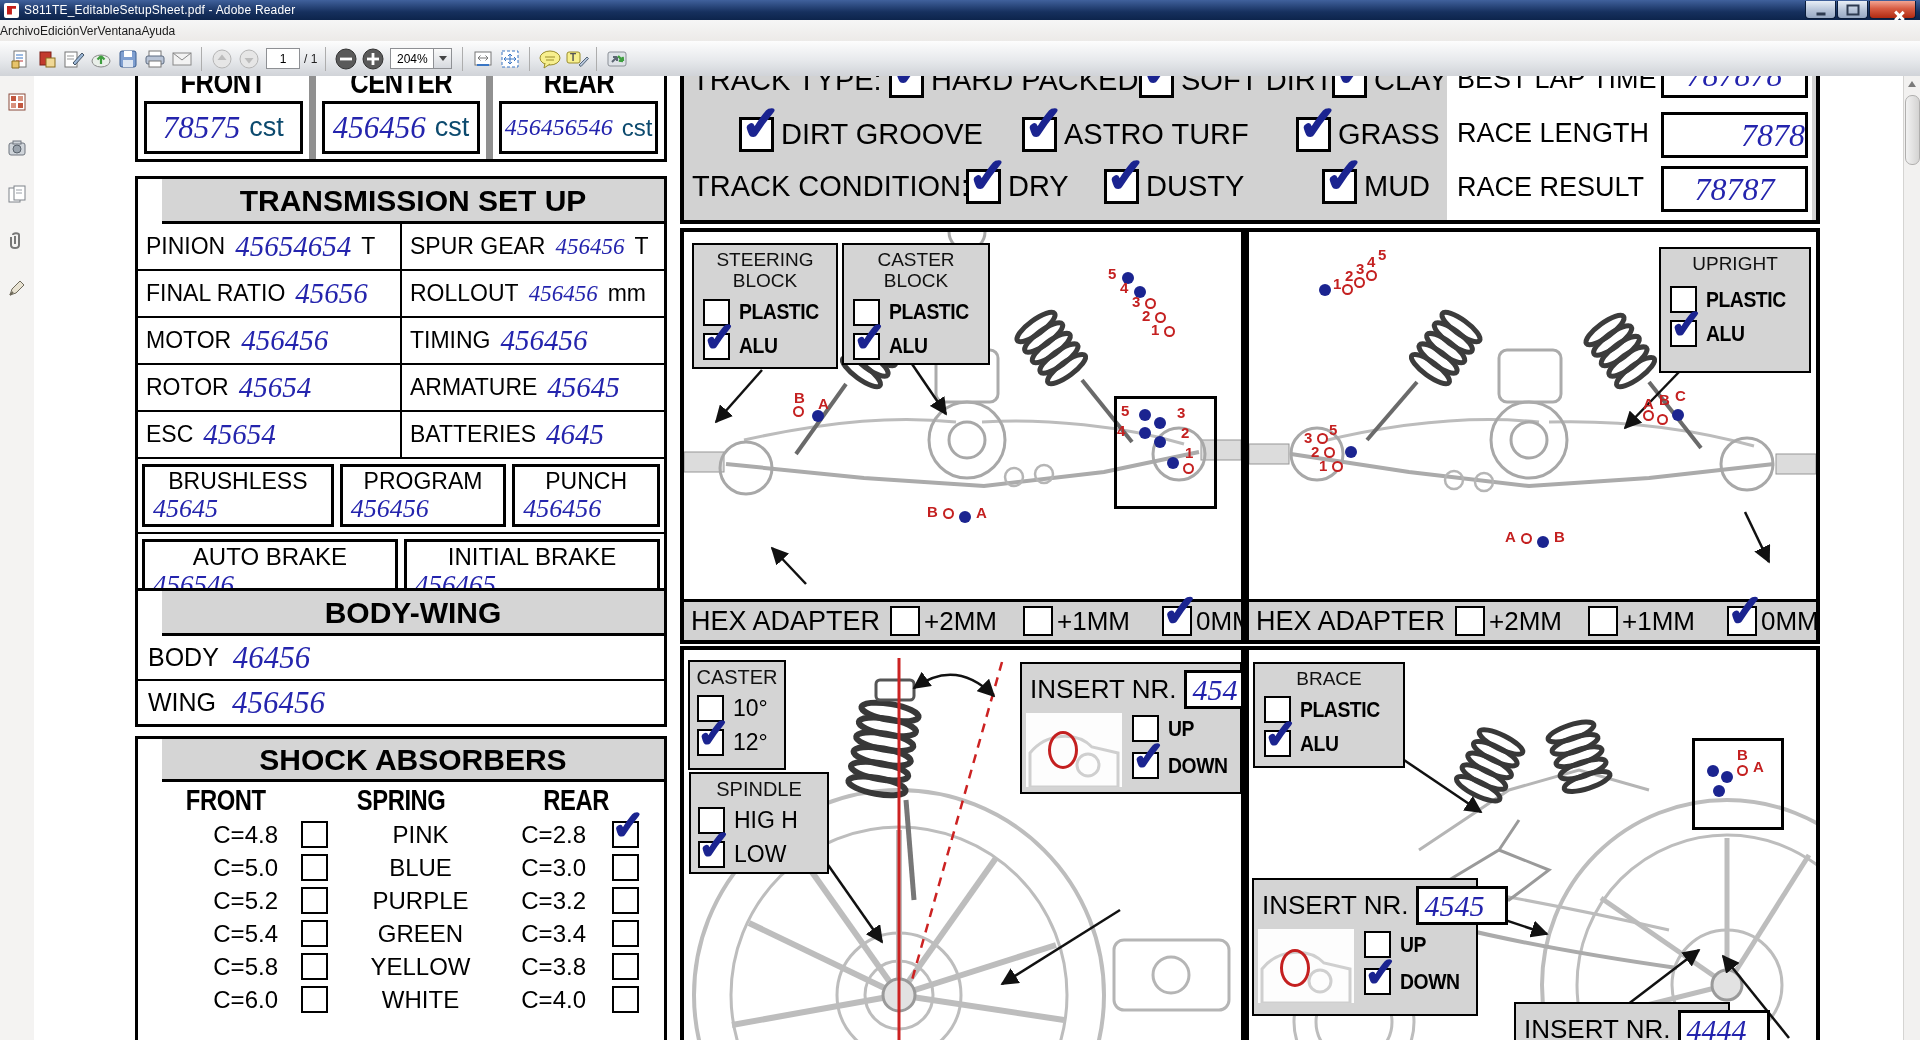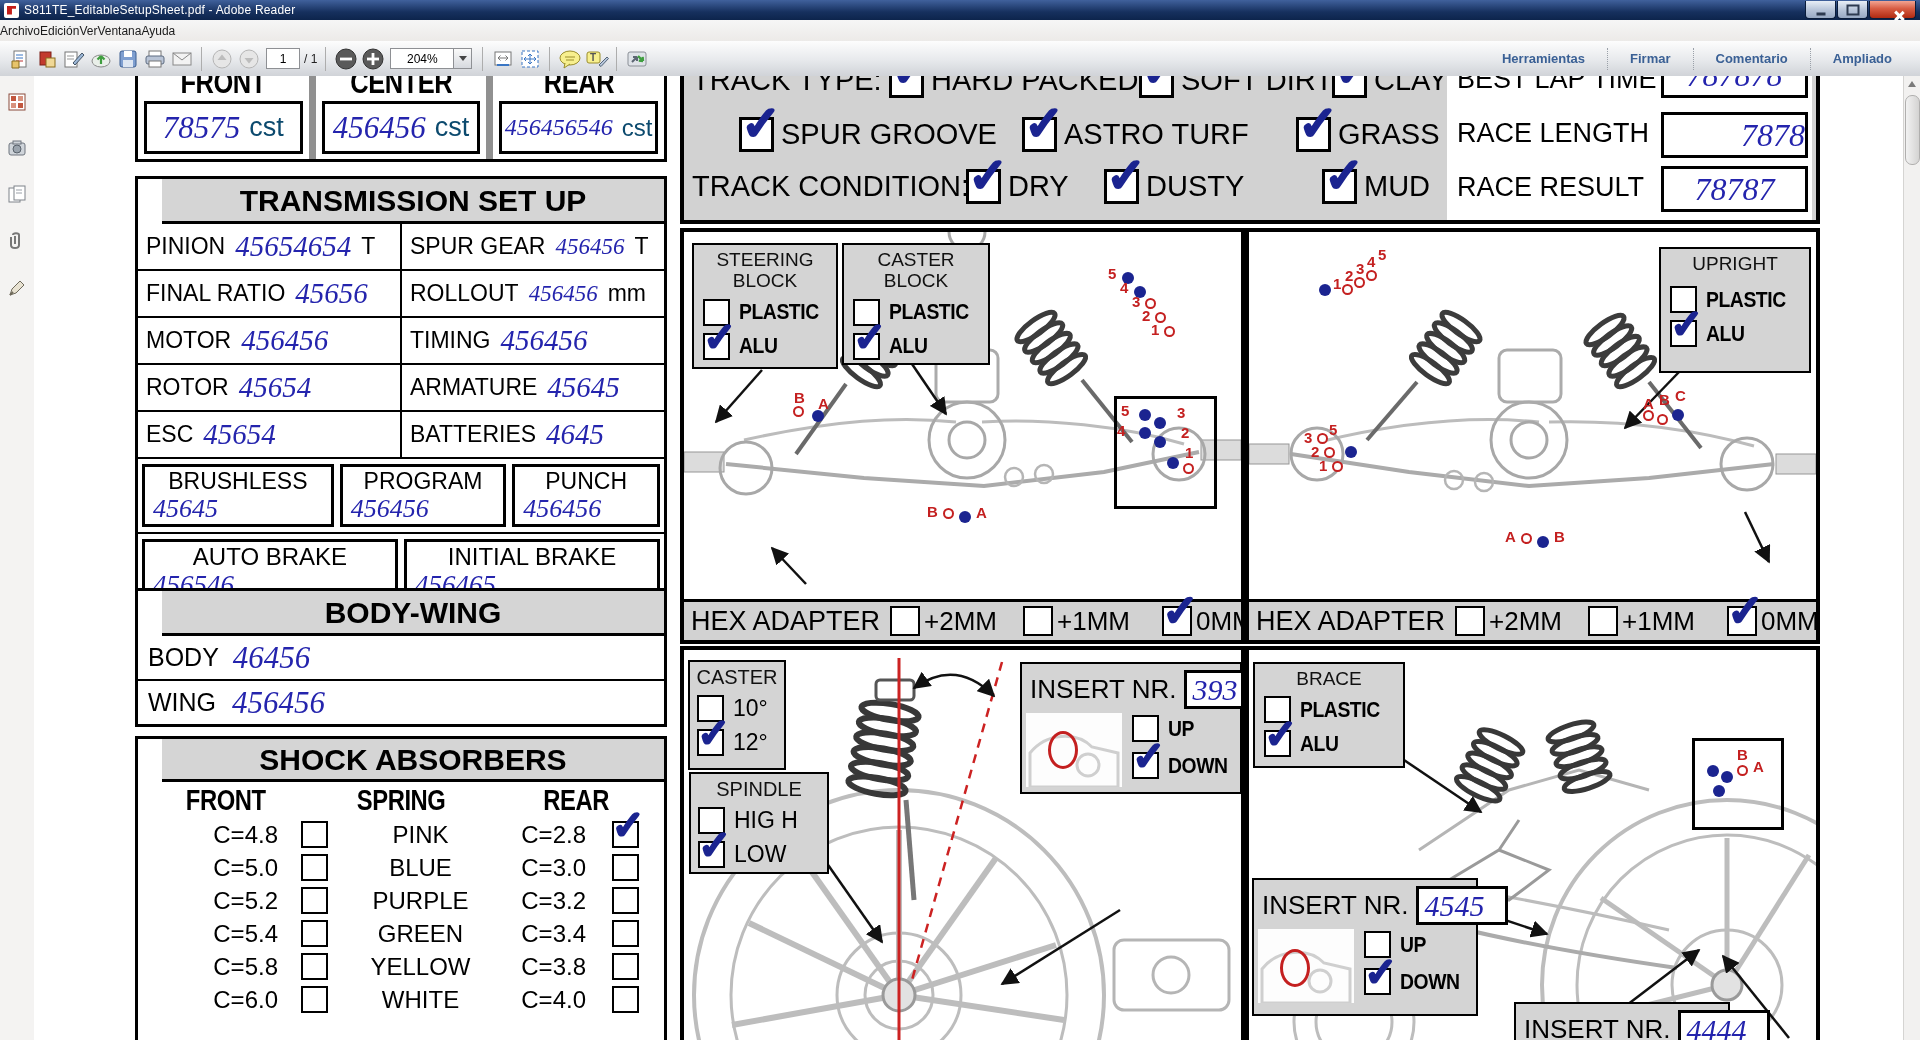--- a/index.html
+++ b/index.html
@@ -31,21 +31,21 @@
 
   #toolbar{position:absolute;left:0;top:41px;right:0;height:35px;
     background:linear-gradient(#fdfdfd,#e7e9ec 55%,#d0d3d8);border-bottom:1px solid #8f9399;
     display:flex;align-items:center;padding:0 6px;}
   .tbtn{width:27px;height:27px;display:flex;align-items:center;justify-content:center;border-radius:3px;}
   .tsep{width:1px;height:24px;background:#adadad;margin:0 6px;}
   .pagebox{width:32px;height:19px;border:1px solid #8e9094;background:#fff;font-size:12px;text-align:center;
     font-family:"Liberation Sans",sans-serif;padding:0;margin:0 4px;}
   .pagetotal{font-size:12px;color:#222;margin-right:2px;}
   .zoombox{display:flex;align-items:center;border:1px solid #8e9094;background:#fff;height:19px;margin:0 4px;}
-  .zoomval{font-size:12px;padding:0 12px;min-width:38px;text-align:center;}
+  .zoomval{font-size:12px;padding:0 2px;min-width:38px;text-align:center;}
   .zoomdrop{width:17px;height:19px;background:linear-gradient(#fafafa,#d6d9de);border-left:1px solid #8e9094;
     display:flex;align-items:center;justify-content:center;}
   .caret{width:0;height:0;border-left:4px solid transparent;border-right:4px solid transparent;border-top:5px solid #444;}
   #toolbar .right{margin-left:auto;display:flex;align-items:center;height:100%;}
   .tlink{font-size:13px;font-weight:bold;color:#3a6095;padding:0 22px;height:22px;display:flex;align-items:center;}
   .tlink + .tlink{border-left:1px dotted #9aa0a8;}
 
   
   #workspace{position:absolute;left:0;top:76px;right:0;bottom:0;}
   #sidebar{position:absolute;left:0;top:0;bottom:0;width:34px;background:#f4f3f2;border-right:1px solid #bdbdbd;
@@ -295,26 +295,20 @@
     </span>
     <span class="tsep"></span>
     <span class="tbtn">
       <svg width="24" height="22">
           <rect x="3" y="4" width="18" height="14" rx="2" fill="#dfe3e8" stroke="#8a8f96"></rect>
           <path d="M7 14 L12 9 M12 9 l-4 0 M12 9 l0 4" stroke="#5c6673" stroke-width="2" fill="none"></path>
           <path d="M13 8 L18 13" stroke="#3f9e3f" stroke-width="2.4"></path>
           <path d="M18 13 l-4.2 -0.4 M18 13 l-0.4 -4.2" stroke="#3f9e3f" stroke-width="2.4"></path>
         </svg>
     </span>
-    <div class="right">
-      <span class="tlink">Herramientas</span>
-      <span class="tlink">Firmar</span>
-      <span class="tlink">Comentario</span>
-      <span class="tlink">Ampliado</span>
-    </div>
   </div>
 
   <div id="workspace">
 
     <div id="sidebar">
       <span>
         <svg width="20" height="20">
             <rect x="2" y="2" width="16" height="16" fill="#fff" stroke="#8a4a3a"></rect>
             <rect x="4" y="4" width="5" height="5" fill="#c2573f"></rect>
             <rect x="11" y="4" width="5" height="5" fill="#d8937f"></rect>
@@ -567,21 +561,21 @@
                 <span class="tick">✓</span>
               </span>
               <span>CLAY</span>
             </span>
         </div>
         <div class="btr" style="top:56px;">
           <span class="bitem" style="left:55px;">
               <span class="cb cb30 checked">
                 <span class="tick">✓</span>
               </span>
-              <span>SPUR GROOVE</span>
+              <span>DIRT GROOVE</span>
             </span>
           <span class="bitem" style="left:338px;">
               <span class="cb cb30 checked">
                 <span class="tick">✓</span>
               </span>
               <span>ASTRO TURF</span>
             </span>
           <span class="bitem" style="left:612px;">
               <span class="cb cb30 checked">
                 <span class="tick">✓</span>
@@ -914,21 +908,21 @@
                 <span class="tick">✓</span>
               </span>
               <span style="font-size:23px;">LOW</span>
             </div>
         </div>
 
         <div class="gbox insertbox" style="left:336px;top:12px;width:218px;height:128px;">
           <div class="insrow">
             <span class="inslabel">INSERT NR.</span>
             <span class="insval">
-                <span class="v">393</span>
+                <span class="v">454</span>
               </span>
           </div>
           <div class="insbody">
             <div class="minidiag">
               <svg width="96" height="74">
                   <path d="M4 40 C20 20 50 18 66 34 L92 40 L92 74 L4 74 z" fill="none" stroke="#cfcfcf" stroke-width="3"></path>
                   <circle cx="62" cy="52" r="11" fill="none" stroke="#cfcfcf" stroke-width="3"></circle>
                 </svg>
               <span class="rellipse" style="left:22px;top:18px;width:24px;height:32px;"></span>
             </div>

